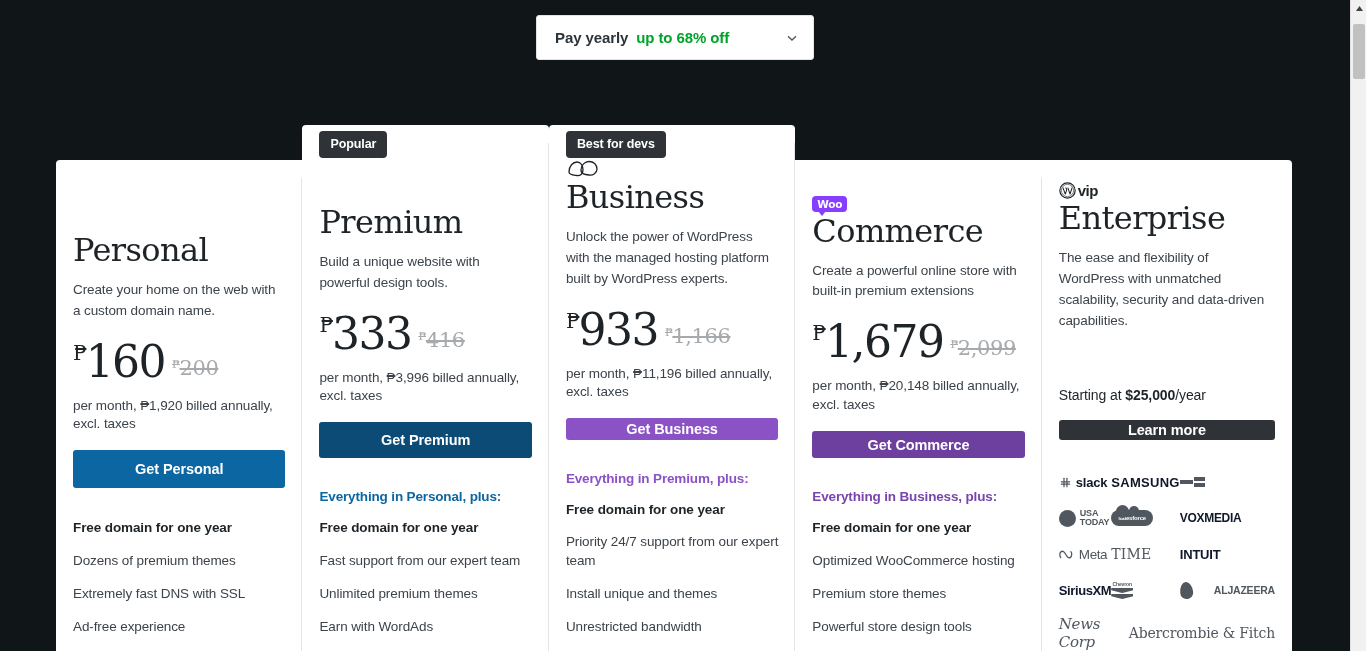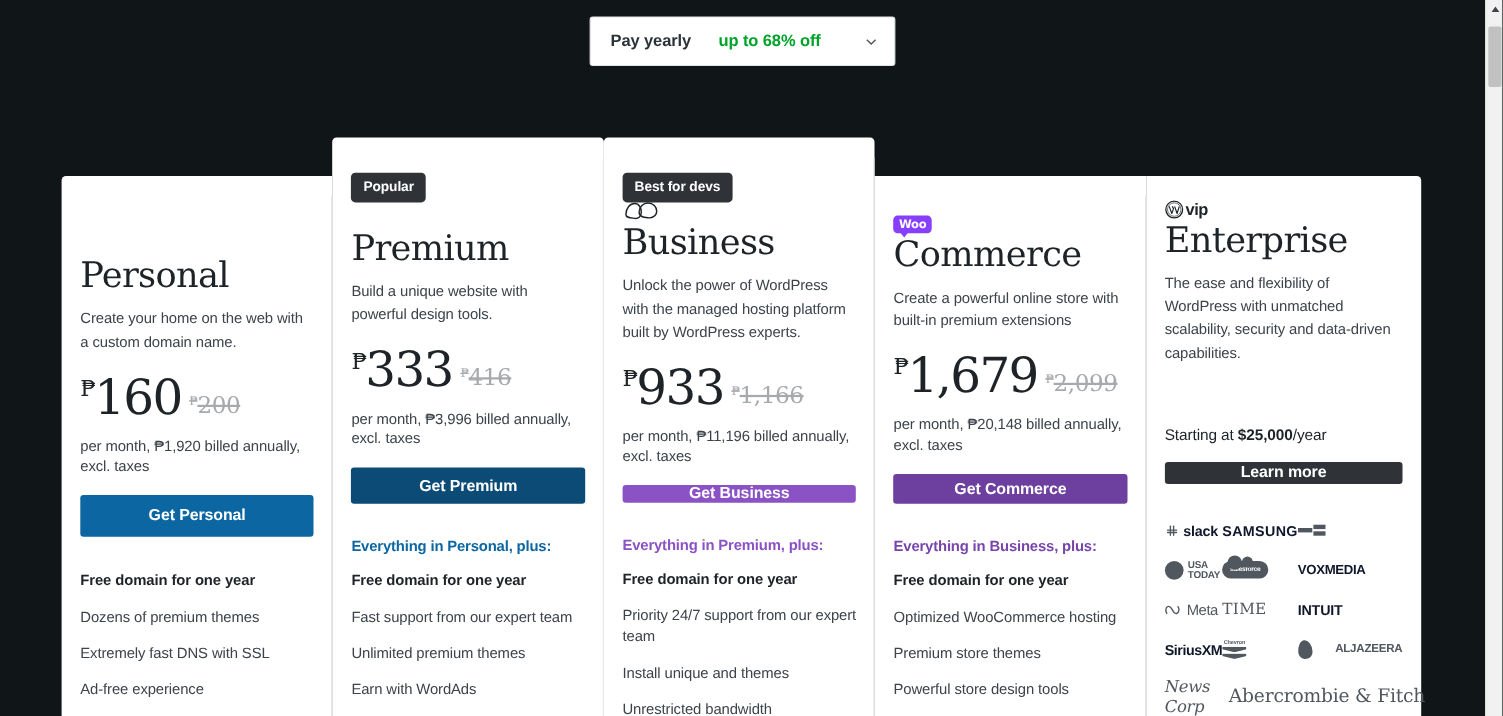--- a/index.html
+++ b/index.html
@@ -32,21 +32,21 @@
   .billing-wrap {
     position: absolute; top: 15px; left: 0; width: 1350px;
     display: flex; justify-content: center;
   }
   .billing-select {
     width: 278px; height: 45px; background: #fff; border: 1px solid #e2e4e7;
     border-radius: 3px; display: flex; align-items: center;
     padding: 0 14px 0 18px; cursor: pointer;
   }
   .billing-label { font-size: 15px; color: #2c3338; font-weight: 700; letter-spacing: -0.1px; }
-  .billing-discount { font-size: 15px; color: #00a32a; font-weight: 700; margin-left: 25px; letter-spacing: -0.1px; }
+  .billing-discount { font-size: 15px; color: #00a32a; font-weight: 700; margin-left: 8px; letter-spacing: -0.1px; }
   .billing-caret { margin-left: auto; color: #50575e; display: flex; align-items: center; }
 
   
   .grid {
     position: absolute; top: 0; left: 56px; width: 1236px; height: 651px;
     display: grid; grid-template-columns: repeat(5, 1fr);
     align-items: end;
   }
   .card {
     position: relative; background: #fff; height: 491px;
@@ -54,21 +54,21 @@
   }
   .card.tall { height: 526px; }
   .card.first { border-top-left-radius: 4px; }
   .card.last  { border-top-right-radius: 4px; }
   .card.tall.badged { border-top-left-radius: 4px; border-top-right-radius: 4px; }
   .divider {
     position: absolute; top: 18px; bottom: 0; right: 0; width: 1px; background: #e5e5e5;
   }
 
   
-  .badge-slot { height: 56px; padding-top: 32px; }
+  .badge-slot { height: 56px; padding-top: 6px; }
   .badge {
     display: inline-block; background: #2f3337; color: #fff;
     font-size: 12.5px; font-weight: 700; padding: 6px 11px 7px; border-radius: 4px;
     letter-spacing: -0.1px;
   }
   .pad-top { height: 45px; }
 
   
   .plan-logo { height: 30px; display: flex; align-items: flex-end; margin-bottom: 2px; }
   .plan-logo.empty { height: 30px; }
@@ -176,21 +176,21 @@
     width: 13px; height: 17px; background: #50575e;
     border-radius: 50% 50% 45% 45% / 62% 62% 38% 38%;
     transform: rotate(-6deg);
   }
   .alj-txt { font-size: 10.5px; font-weight: 800; letter-spacing: -0.2px; }
   .lg-newscorp {
     font-family: "DejaVu Serif", serif; font-style: italic; font-size: 15px;
     letter-spacing: -0.3px;
   }
   .lg-abercrombie {
-    font-family: "DejaVu Serif", serif; font-size: 17px; letter-spacing: -0.2px; white-space: nowrap; text-align: right;
+    font-family: "DejaVu Serif", serif; font-size: 14px; letter-spacing: -0.2px; white-space: nowrap; text-align: right;
   }
   .logo-row-last { grid-column: 1 / -1; display: flex; align-items: center; gap: 17px; }
 </style>
 </head>
 <body>
 
 <div class="page">
 
   <div class="billing-wrap">
     <div class="billing-select">

